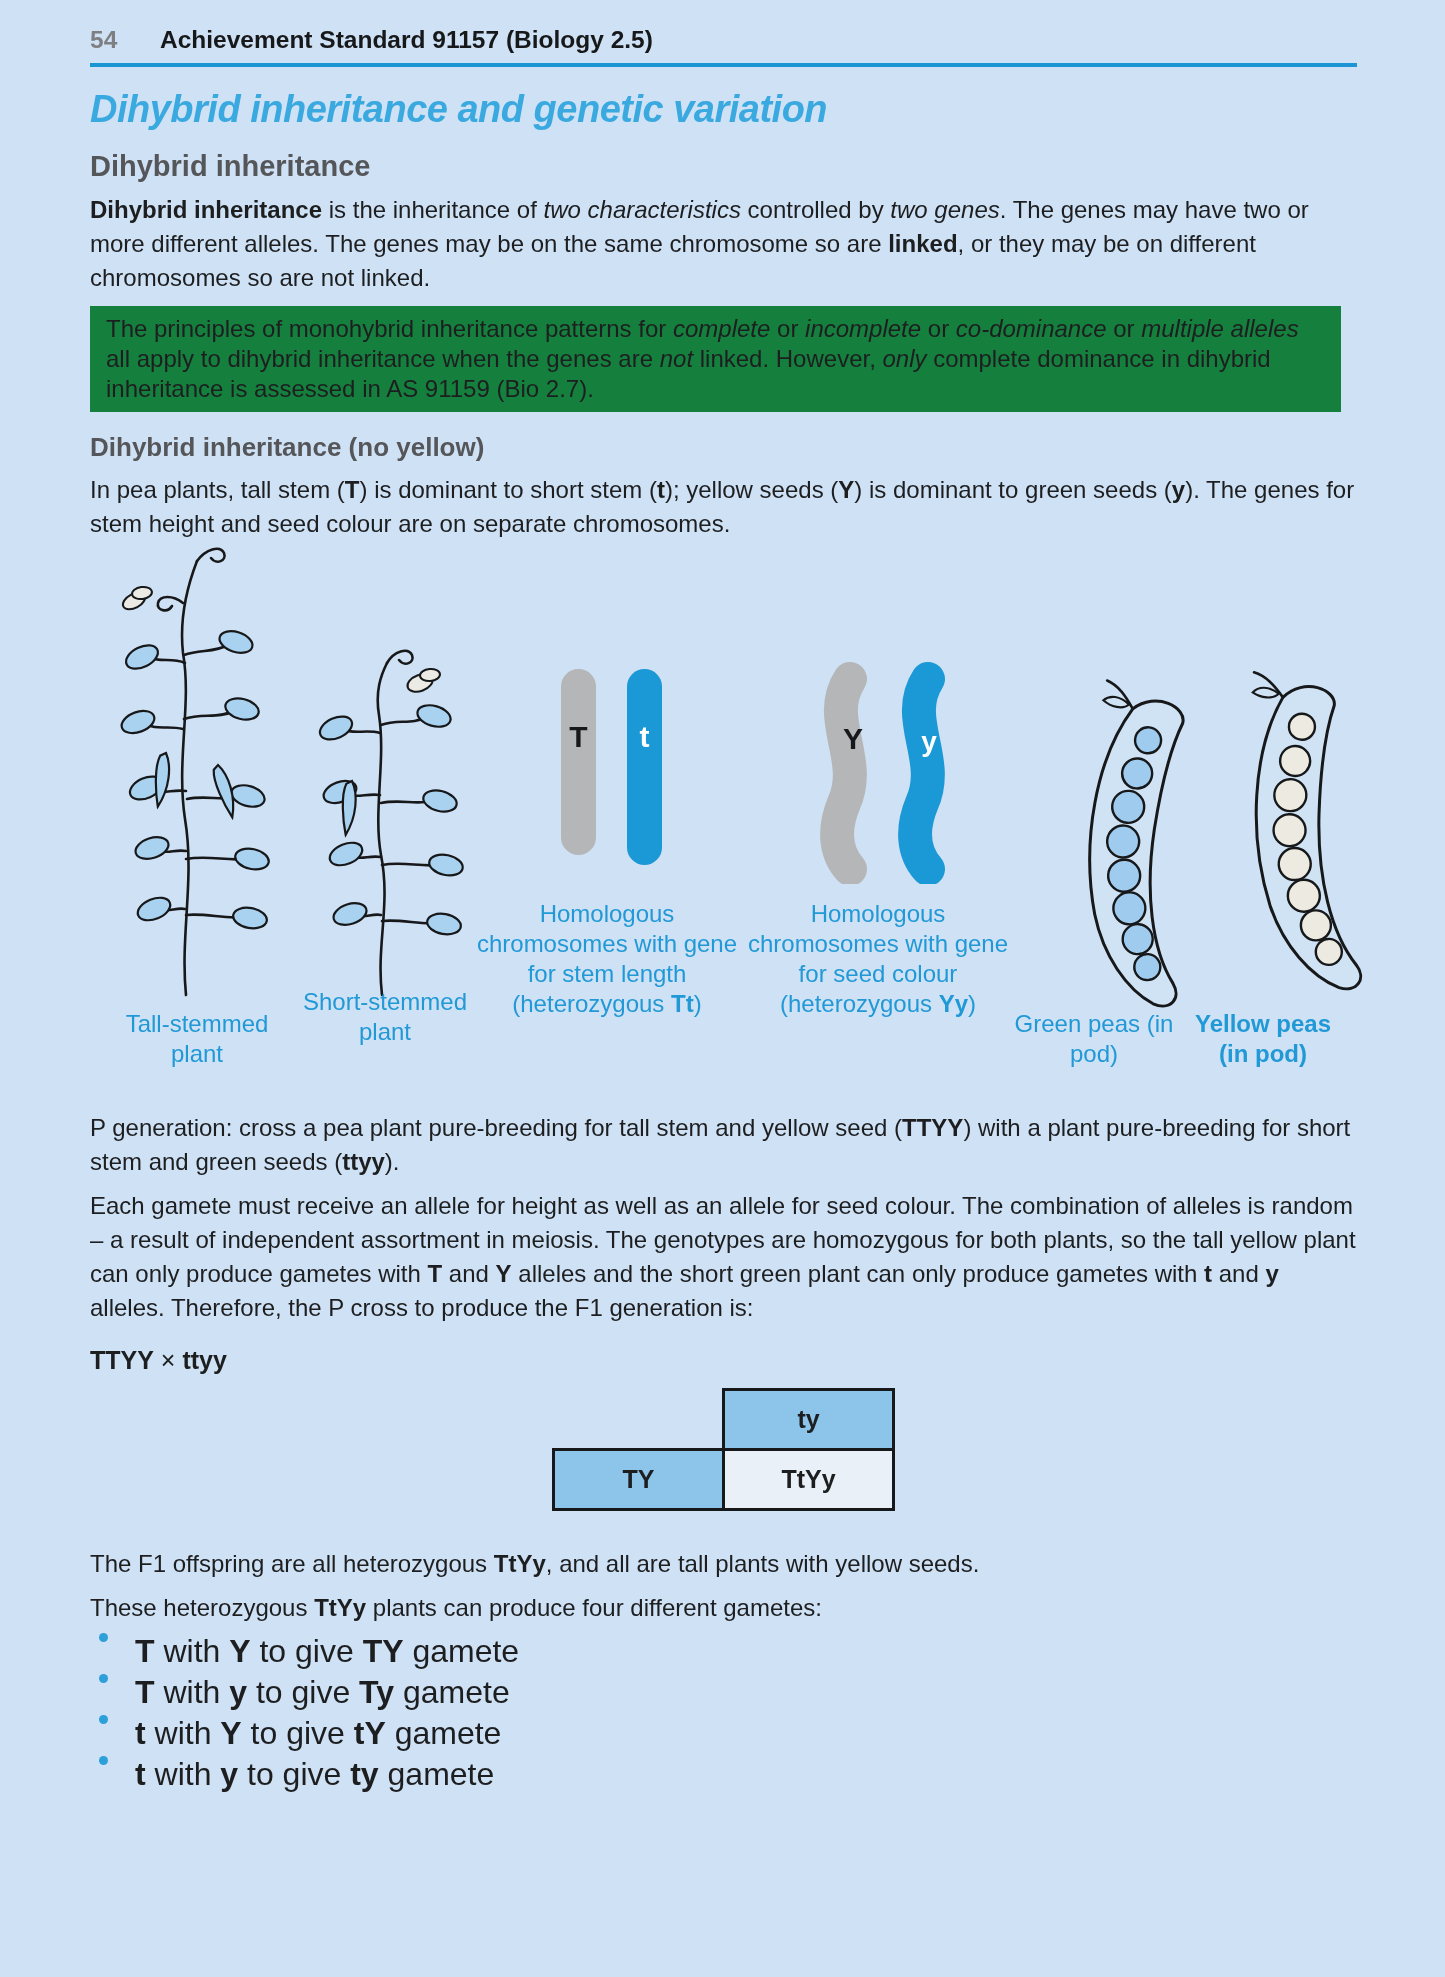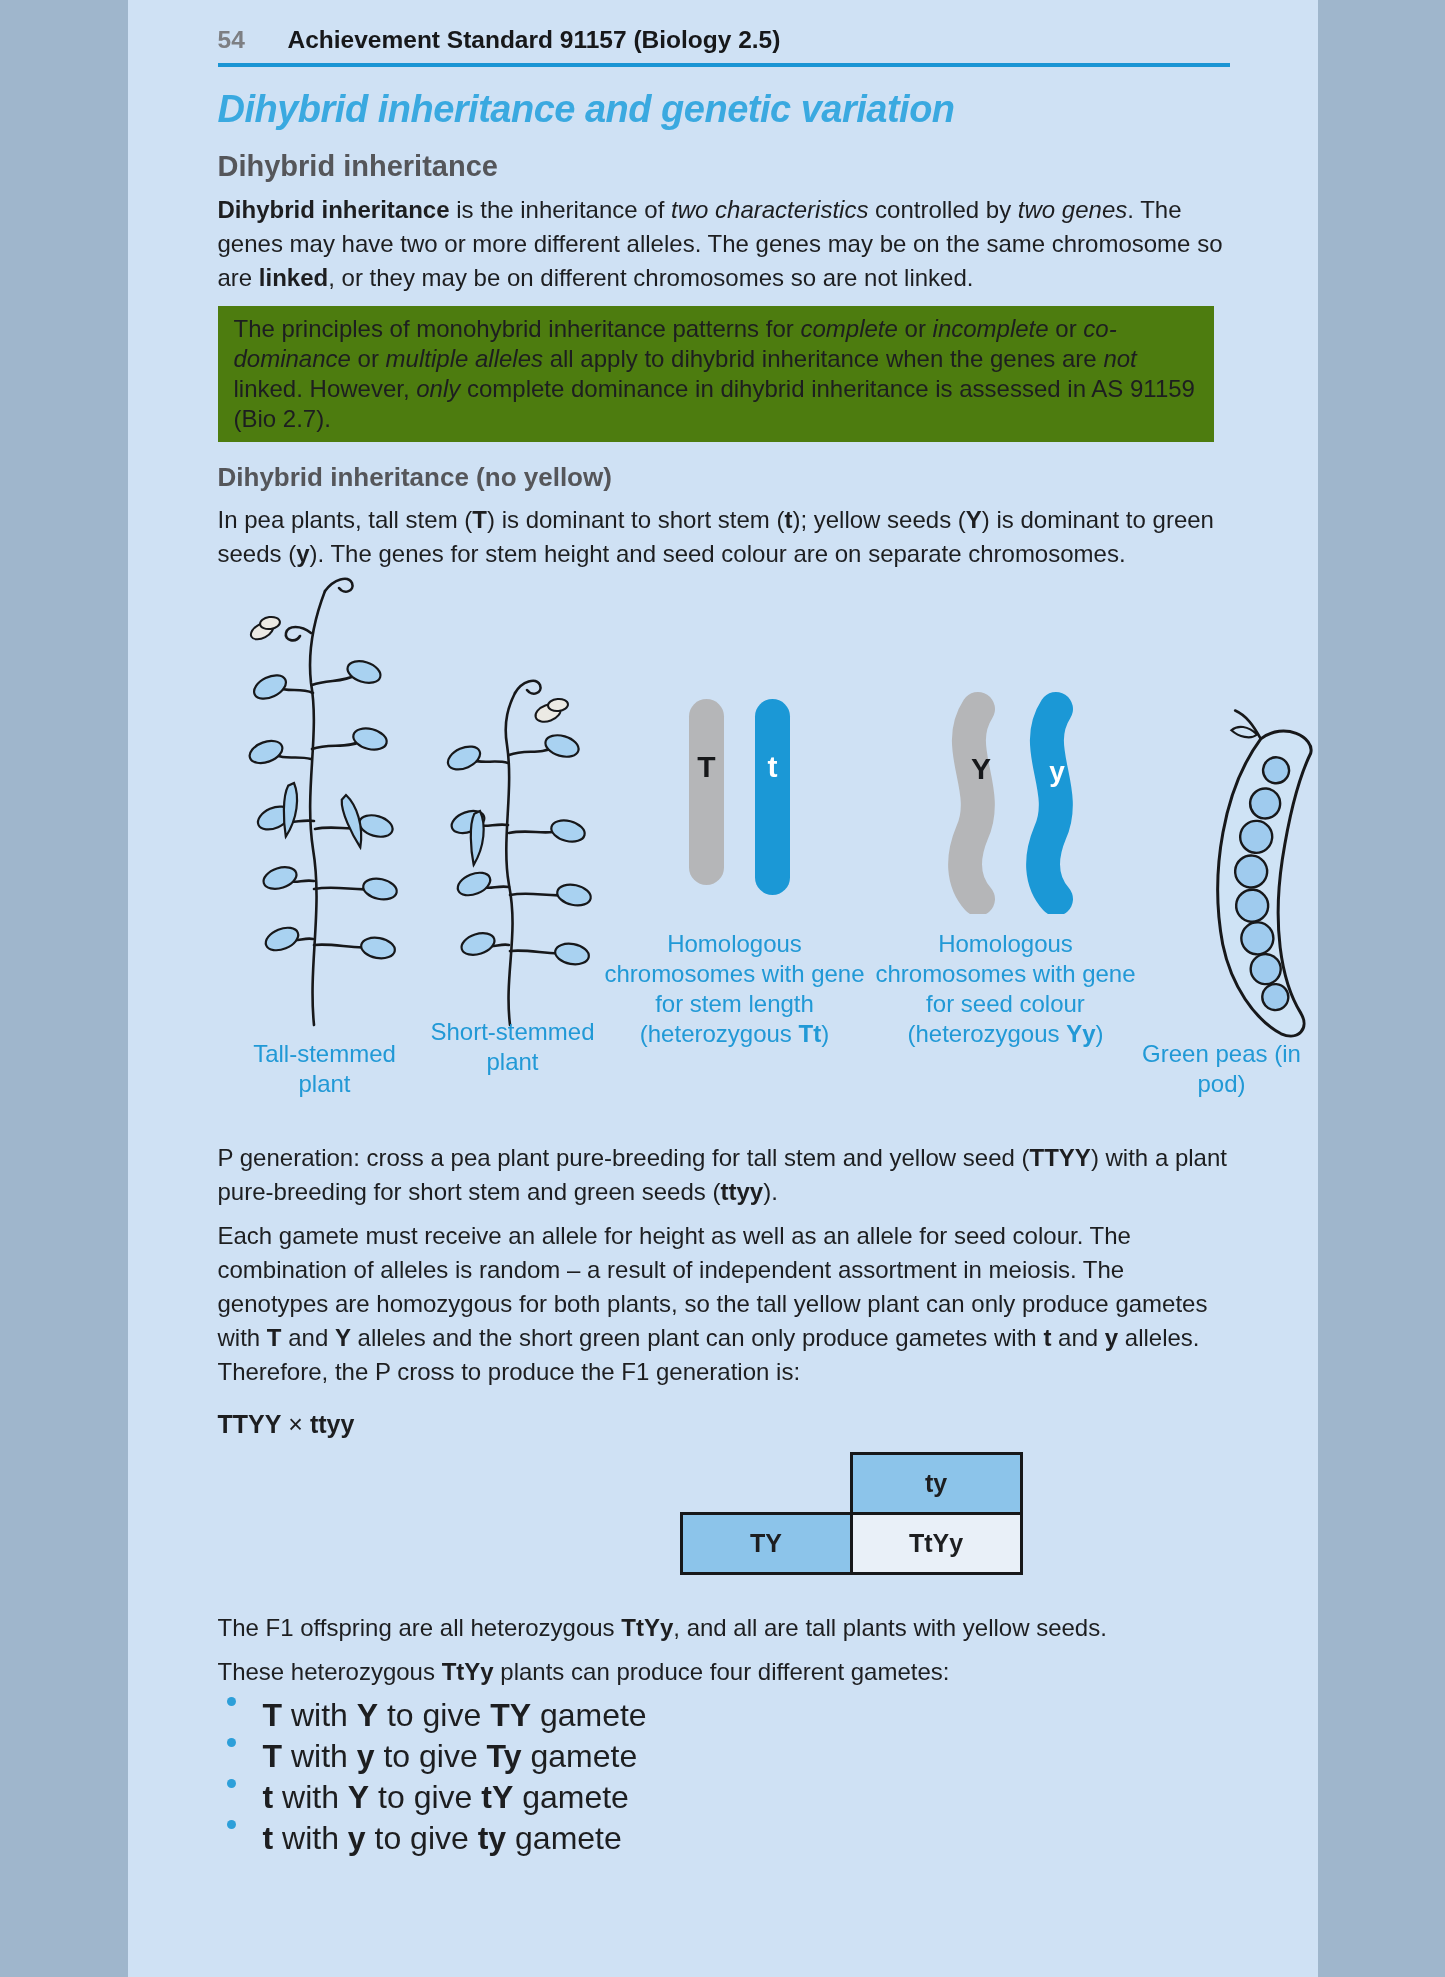--- a/index.html
+++ b/index.html
@@ -1,32 +1,32 @@
 <!DOCTYPE html>
 <html><head>
 <meta charset="utf-8">
 <style>
   html,body{margin:0;padding:0;}
   body{background:#9fb6cc;font-family:"Liberation Sans","DejaVu Sans",sans-serif;}
-  .page{position:relative;width:1190px;height:1977px;margin:0 auto;background:#cfe1f4;
+  .page{position:relative;width:1445px;height:1977px;margin:0 auto;background:#cfe1f4;
         overflow:hidden;box-sizing:border-box;padding:26px 88px 4px 90px;color:#1d1e20;}
   .b{font-weight:bold;}
   .i{font-style:italic;}
 
   .hdr{display:flex;align-items:baseline;font-size:24.5px;font-weight:bold;}
   .hdr .num{color:#7d7f83;width:70px;flex:none;}
   .hdr .htitle{color:#17181a;}
   .rule{height:3.5px;background:#1b95d4;margin-top:9px;}
 
   h1.doc-title{margin:20px 0 0 0;font-size:38px;line-height:44px;font-weight:bold;
       font-style:italic;color:#3aa9e0;letter-spacing:-0.5px;}
   h2.sec{margin:18px 0 0 0;font-size:29px;line-height:34px;font-weight:bold;color:#55565a;}
   h3.sub{margin:20px 0 0 0;font-size:26px;line-height:31px;font-weight:bold;color:#55565a;}
   p.body{margin:10px 0 0 0;font-size:24px;line-height:34px;}
-  .note{margin:11px 16px 0 0;background:#4d7c0f;padding:8px 16px;}
+  .note{margin:11px 16px 0 0;background:#15803d;padding:8px 16px;}
   .note p{margin:0;font-size:24px;line-height:30px;}
 
   .figure{position:relative;margin-top:2px;height:558px;}
   .figure svg{position:absolute;}
   .cap{position:absolute;color:#2199d6;font-size:24px;line-height:30px;text-align:center;}
   .cap .b{color:#2199d6;}
   .plants-svg{left:0;top:0;width:380px;height:460px;}
   .chr-stem-svg{left:455px;top:120px;width:135px;height:215px;}
   .chr-seed-svg{left:708px;top:116px;width:175px;height:225px;}
   .pods-svg{left:960px;top:128px;width:330px;height:350px;}

